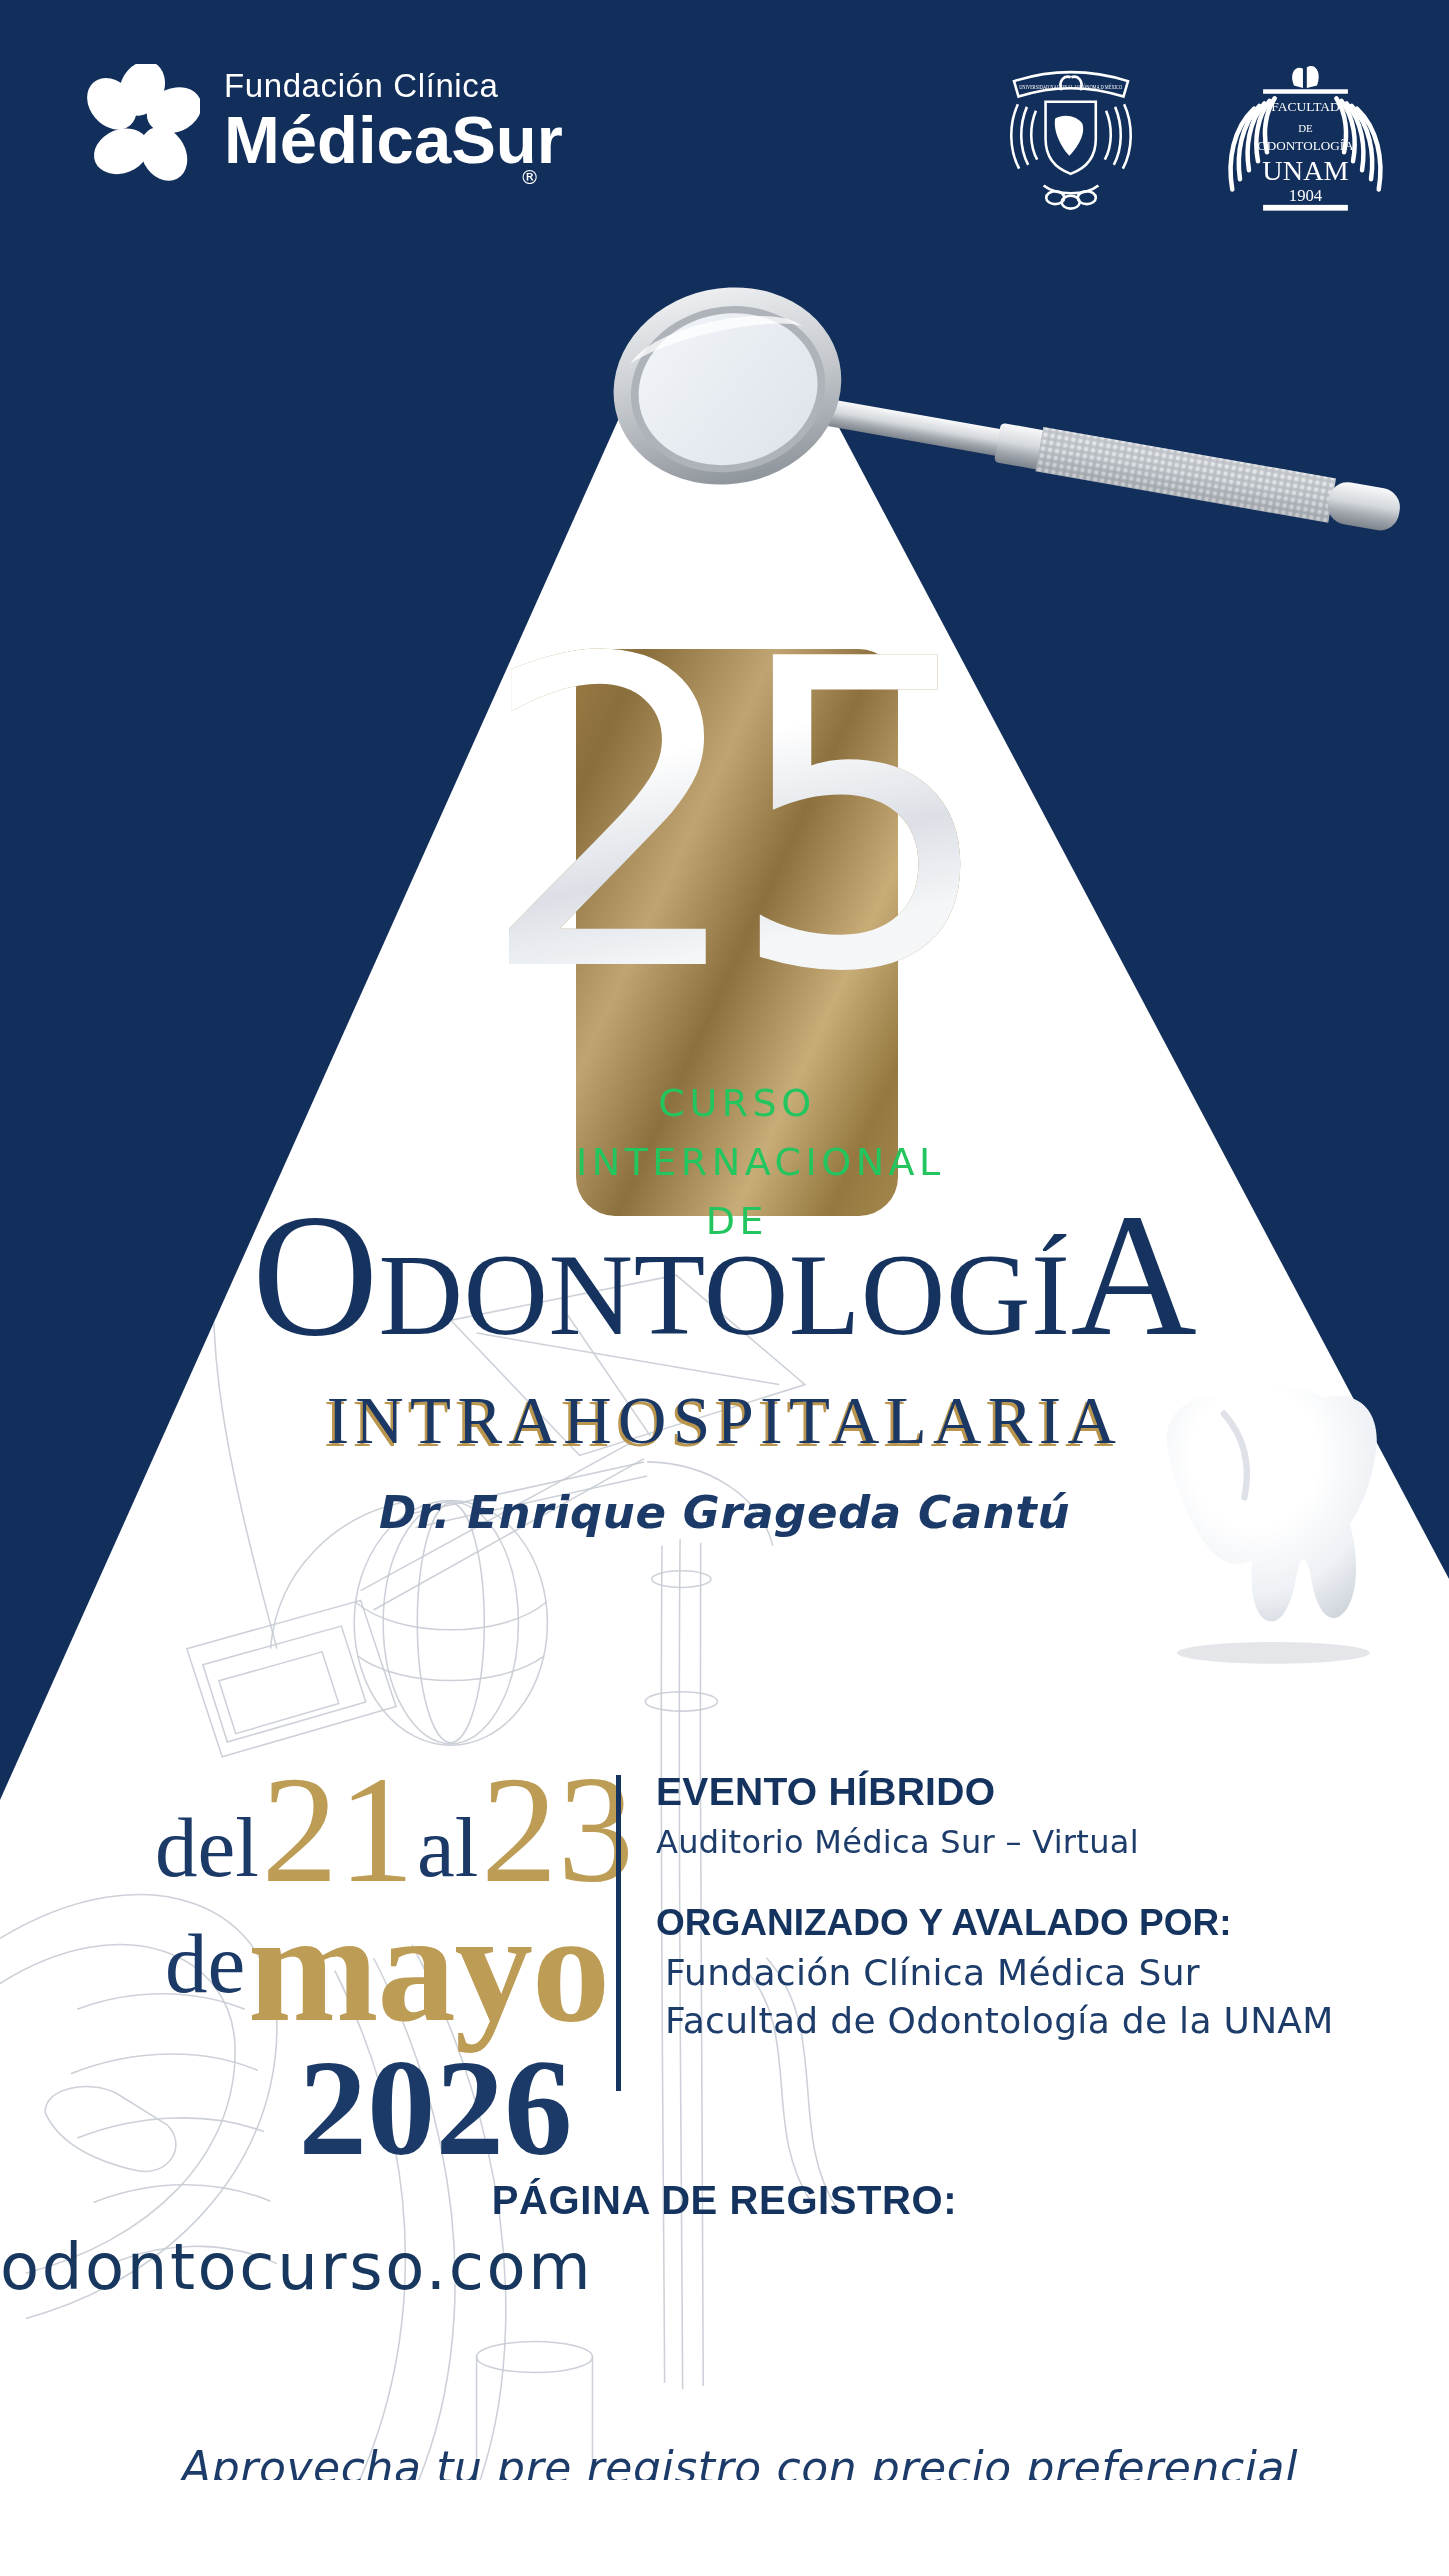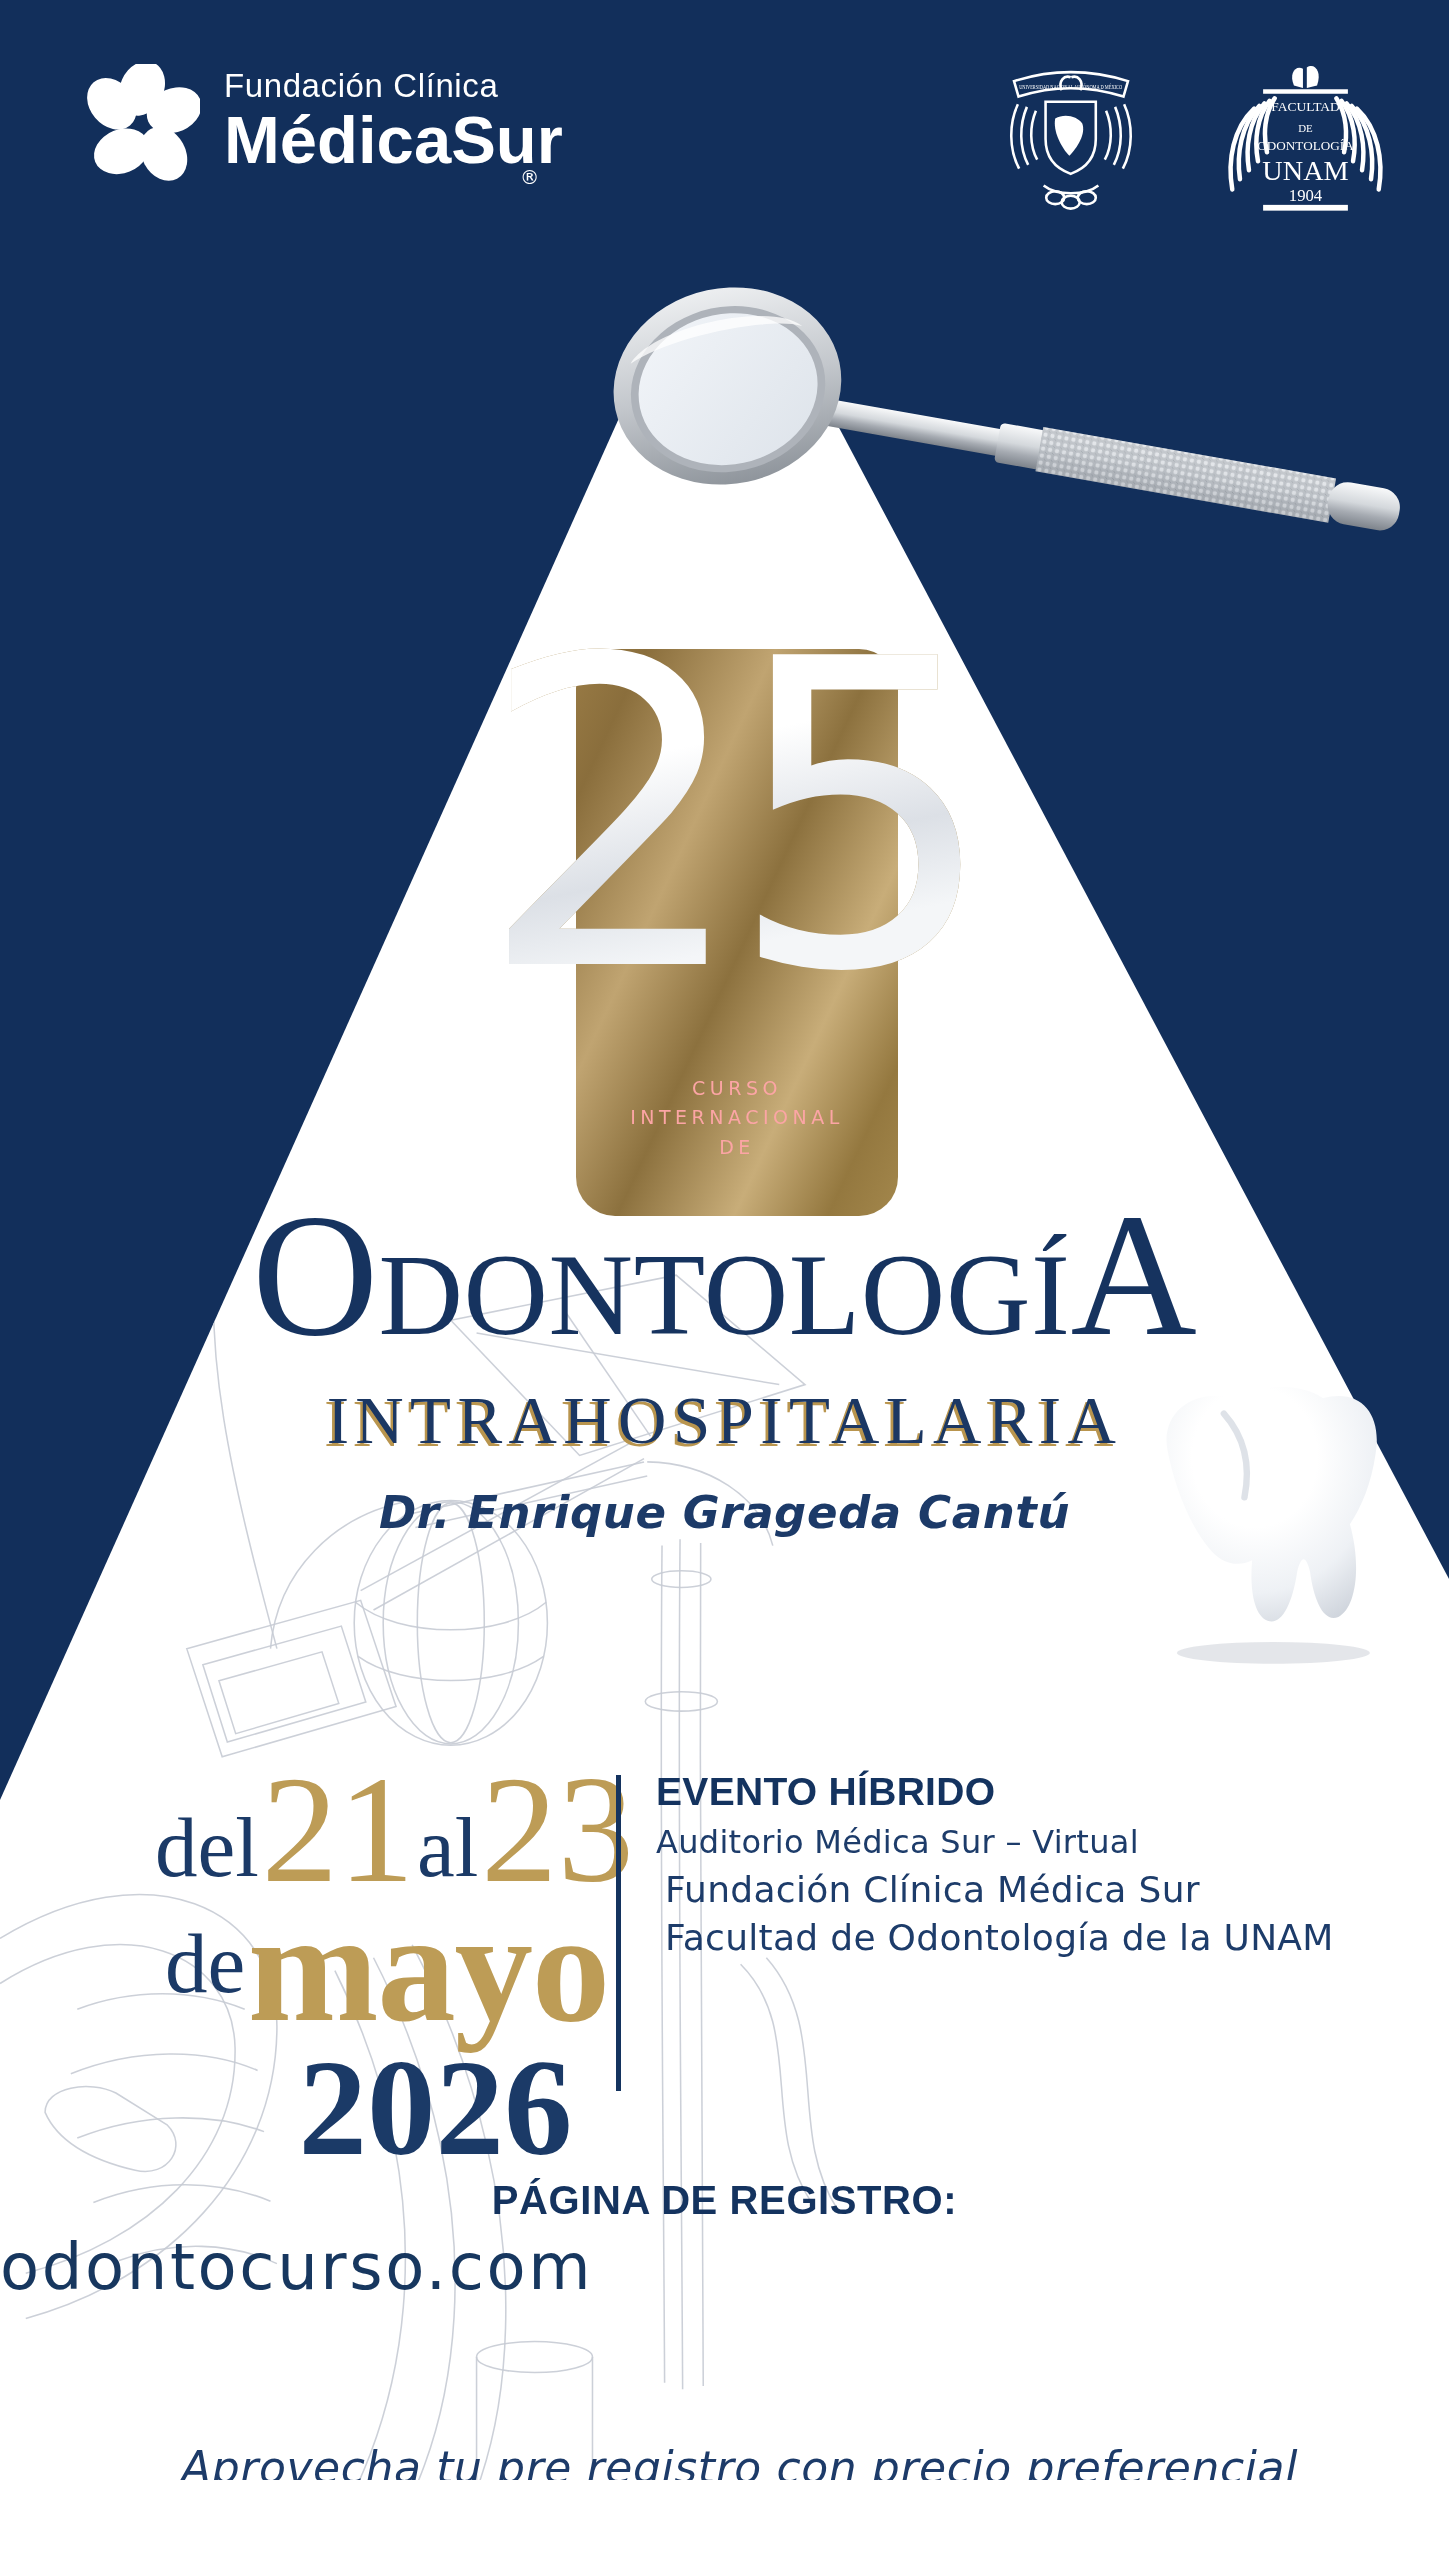--- a/index.html
+++ b/index.html
@@ -34,21 +34,21 @@
   .badge{position:absolute;left:576px;top:649px;width:322px;height:567px;}
   .badge .num{position:absolute;left:50%;top:-44px;transform:translateX(-52%);
               font-size:425px;line-height:1;letter-spacing:-0.05em;font-weight:400;
               font-family:"DejaVu Sans",sans-serif;white-space:nowrap;}
   .badge .num.gold{color:#a5894e;z-index:0;}
   .badge .box{position:absolute;inset:0;border-radius:39px;z-index:1;
               background:linear-gradient(115deg,#9a7c46 0%,#8a6e3c 12%,#c0a471 34%,#8c713e 52%,#c8ad79 72%,#94783f 88%,#a3874c 100%);}
   .badge .num.white{z-index:2;background:linear-gradient(168deg,#ffffff 35%,#dce0e6 58%,#f4f6f8 75%);
               -webkit-background-clip:text;background-clip:text;color:transparent;}
   .badge .lines{position:absolute;z-index:3;top:425px;left:0;right:0;text-align:center;
-              color:#fca5a5;font-size:19px;letter-spacing:4.5px;line-height:1.55;font-weight:500;}
+              color:#22c55e;font-size:38px;letter-spacing:4.5px;line-height:1.55;font-weight:500;}
 
   
   .headline{position:absolute;left:0;right:0;top:1188px;text-align:center;
             color:#16335f;font-family:"Liberation Serif",serif;line-height:1;white-space:nowrap;}
   .headline .cap{font-size:175px;}
   .headline .mid{font-size:117px;letter-spacing:0.6px;}
   .subheadline{position:absolute;left:0;right:0;top:1382px;text-align:center;
             color:#1b3763;font-family:"Liberation Serif",serif;font-size:67px;
             letter-spacing:6.4px;text-shadow:-2.6px 3.2px 0 #b9954e;}
   .speaker{position:absolute;left:0;right:0;top:1486px;text-align:center;
@@ -286,20 +286,21 @@
     <div class="l1"><span class="small">del</span> <span class="bignum">21</span> <span class="small">al</span> <span class="bignum">23</span></div>
     <div class="l2"><span class="small">de</span> <span class="month">mayo</span></div>
     <div class="l3">2026</div>
   </div>
 
   <div class="vdivider"></div>
 
   <div class="einfo">
     <div class="h">EVENTO HÍBRIDO</div>
     <div class="t">Auditorio Médica Sur – Virtual</div>
+    <div class="h2">ORGANIZADO Y AVALADO POR:</div>
     <div class="t2">Fundación Clínica Médica Sur</div>
     <div class="t2">Facultad de Odontología de la UNAM</div>
   </div>
 
   <div class="reg-label">PÁGINA DE REGISTRO:</div>
   <div class="reg-url">odontocurso.com</div>
 
   <div class="tagline">Aprovecha tu pre registro con precio preferencial</div>
 
 </div>

